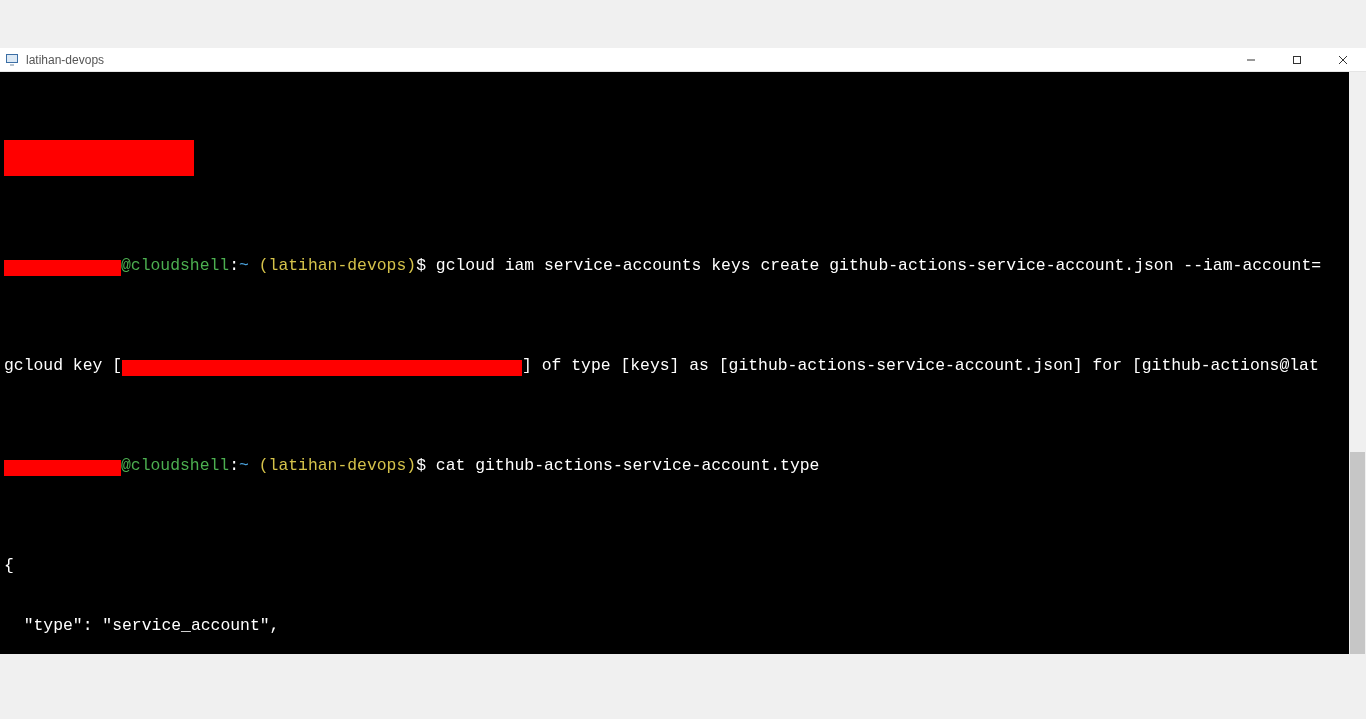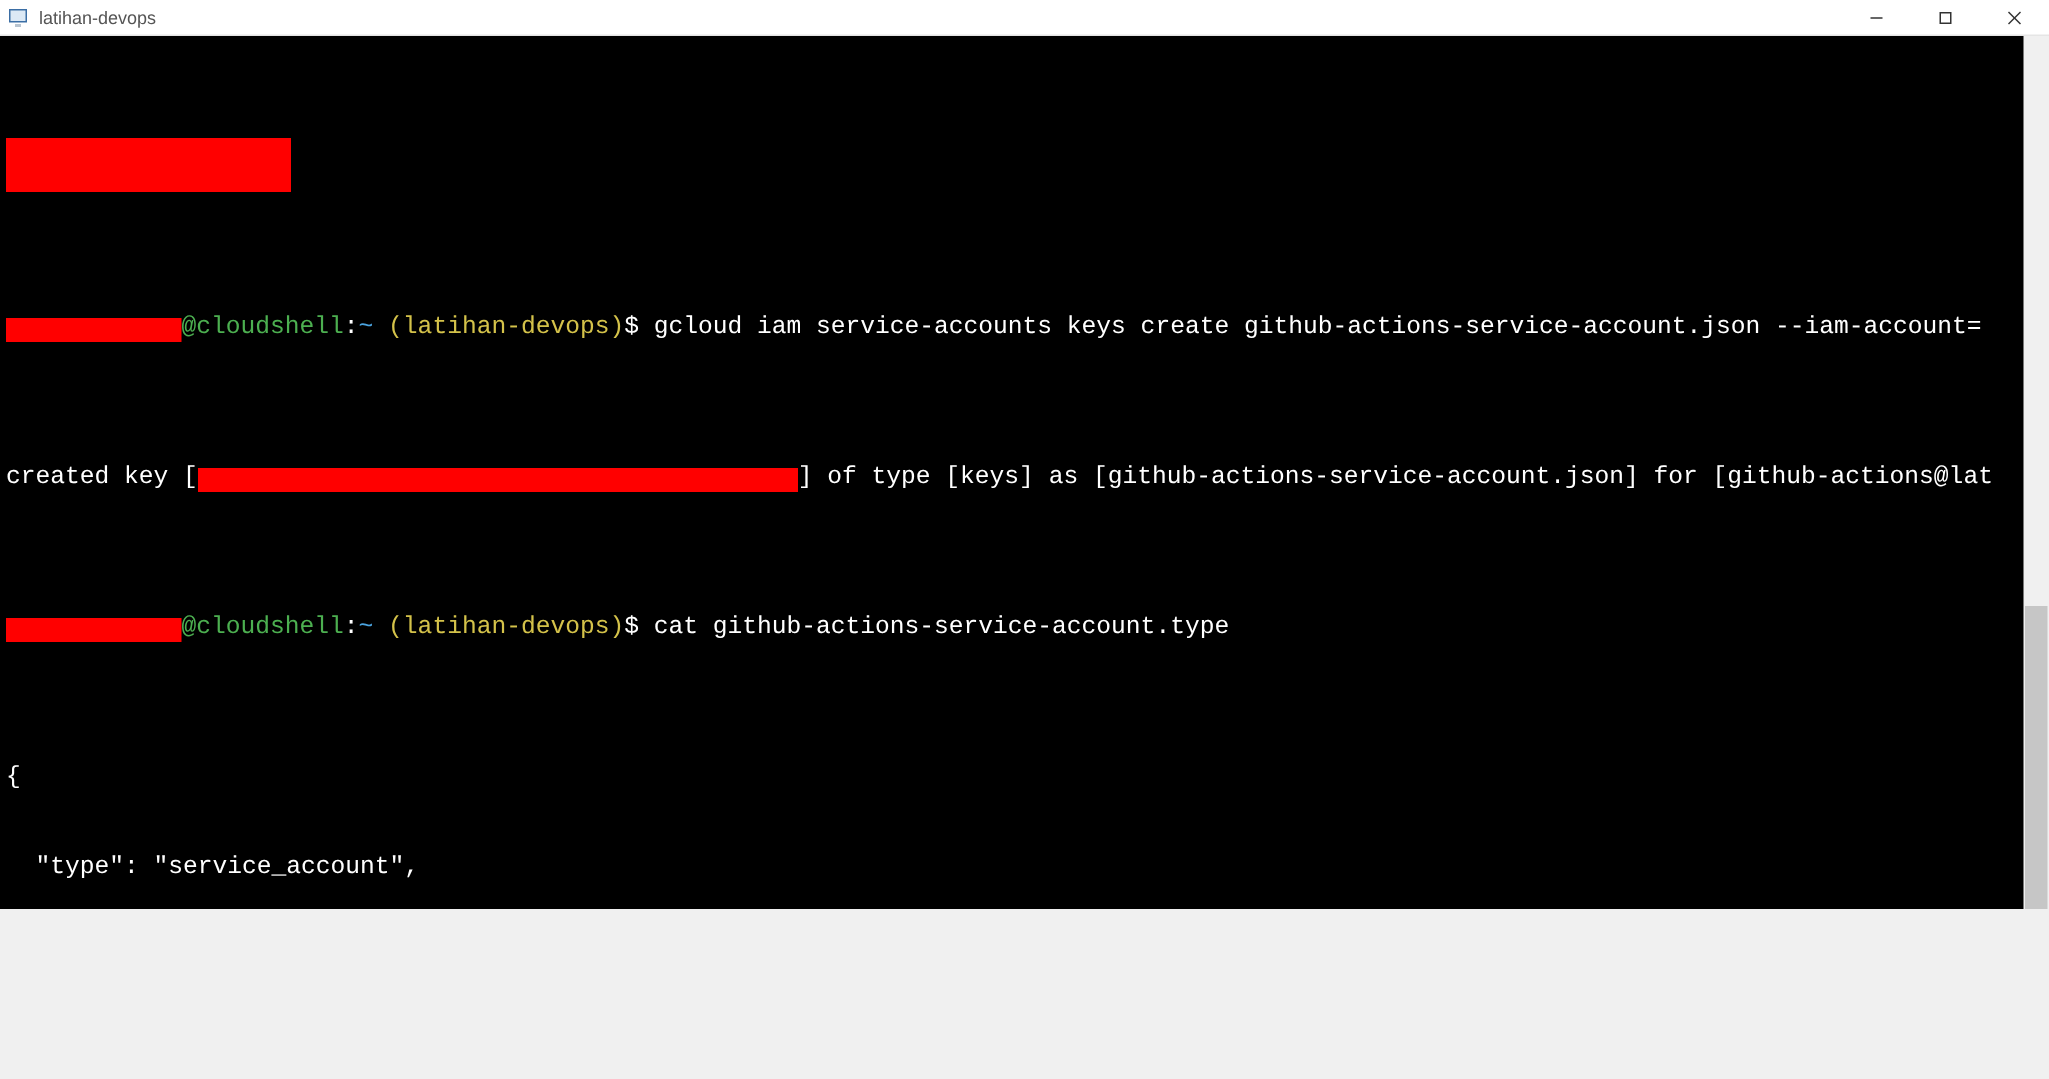--- a/index.html
+++ b/index.html
@@ -1,17 +1,17 @@
 <!DOCTYPE html>
 <html><head>
 <meta charset="utf-8">
 <style>
   * { margin: 0; padding: 0; box-sizing: border-box; }
   html, body { width: 1366px; height: 719px; overflow: hidden; font-family: "Segoe UI", Tahoma, sans-serif; background: #f0f0f0; }
-  .window { width: 1366px; height: 606px; display: flex; flex-direction: column; background: #fff; }
+  .window { width: 1366px; height: 606px; display: flex; flex-direction: column; background: #fff; margin-top: 48px; }
   .titlebar { height: 24px; display: flex; align-items: center; background: #ffffff; border-bottom: 1px solid #e5e5e5; padding-left: 4px; }
   .titlebar .app-icon { width: 16px; height: 16px; margin-right: 6px; display: inline-flex; align-items: center; justify-content: center; }
   .titlebar .title { font-size: 12px; color: #555; flex: 1; }
   .titlebar .win-btns { display: flex; }
   .titlebar .win-btn { width: 46px; height: 24px; display: flex; align-items: center; justify-content: center; color: #555; font-size: 10px; }
   .titlebar .win-btn svg { stroke: #333; }
   .terminal {
     flex: 1;
     background: #000000;
     color: #ffffff;
@@ -65,21 +65,21 @@
   </div>
 
   <div class="terminal">
     
     <span class="row"><span class="redbox" style="width:190px;height:36px;margin-top:4px;"></span></span>
 
     
     <span class="row"><span class="redbox" style="width:117px;height:16px;"></span><span class="g">@cloudshell</span><span>:</span><span class="b">~</span><span class="y"> (</span><span class="y">latihan-devops</span><span class="y">)</span><span>$ </span><span>gcloud iam service-accounts keys create github-actions-service-account.json --iam-account=</span></span>
 
     
-    <span class="row"><span>created key [</span><span class="redbox" style="width:400px;height:16px;"></span><span>] of type [keys] as [github-actions-service-account.json] for [github-actions@lat</span></span>
+    <span class="row"><span>gcloud key [</span><span class="redbox" style="width:400px;height:16px;"></span><span>] of type [keys] as [github-actions-service-account.json] for [github-actions@lat</span></span>
 
     
     <span class="row"><span class="redbox" style="width:117px;height:16px;"></span><span class="g">@cloudshell</span><span>:</span><span class="b">~</span><span class="y"> (</span><span class="y">latihan-devops</span><span class="y">)</span><span>$ </span><span>cat github-actions-service-account.type</span></span>
 
     
     <span class="row"><span>{</span></span>
     <span class="row"><span>  "type": "service_account",</span></span>
     
     
     

